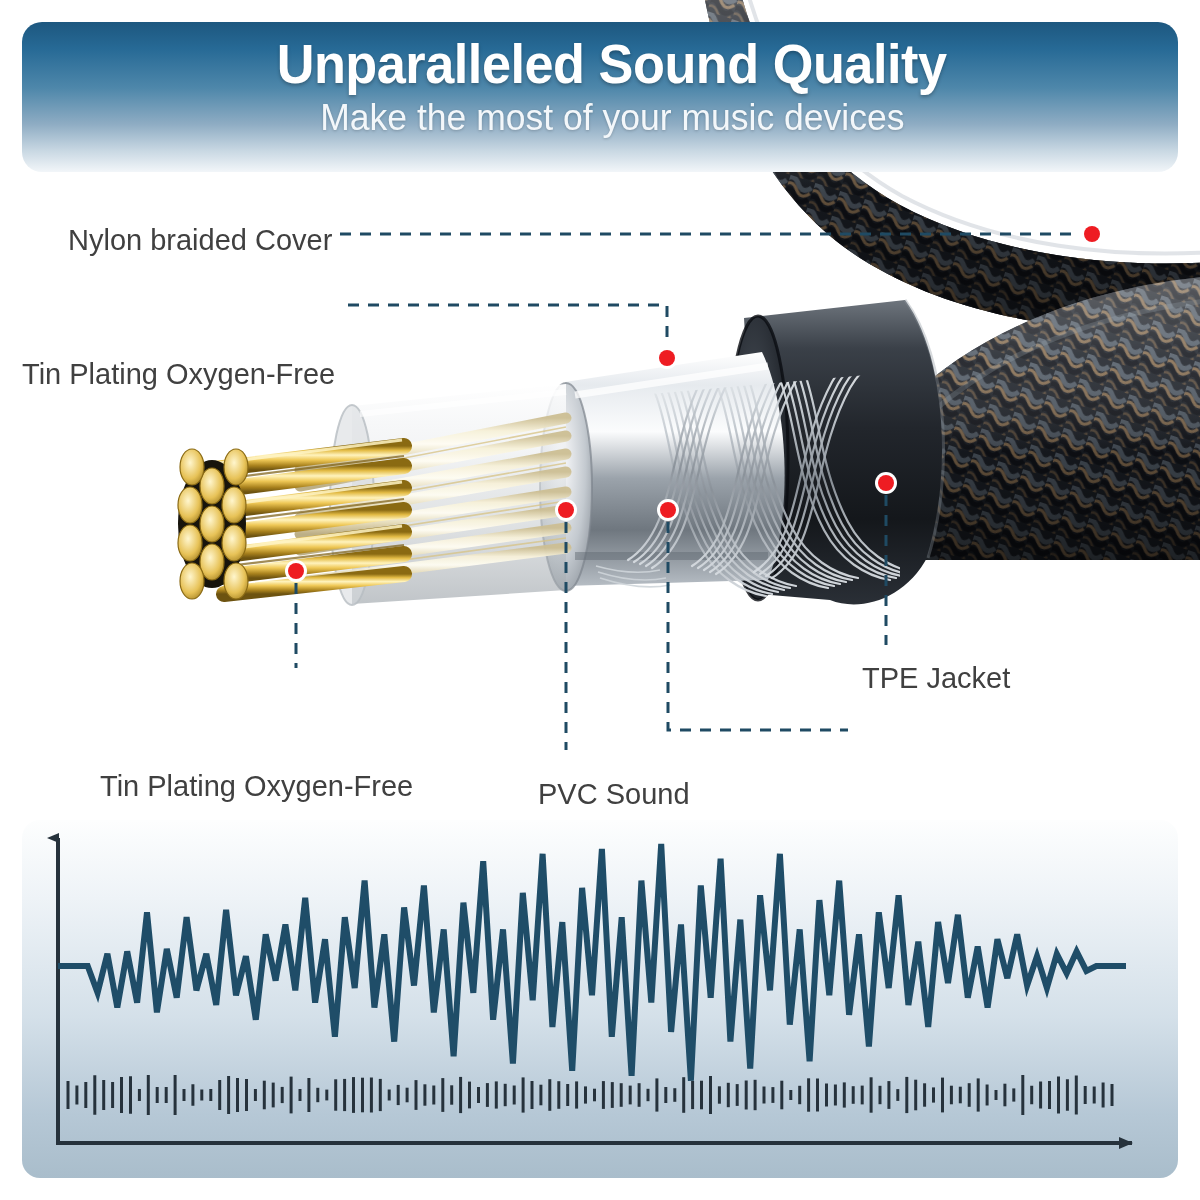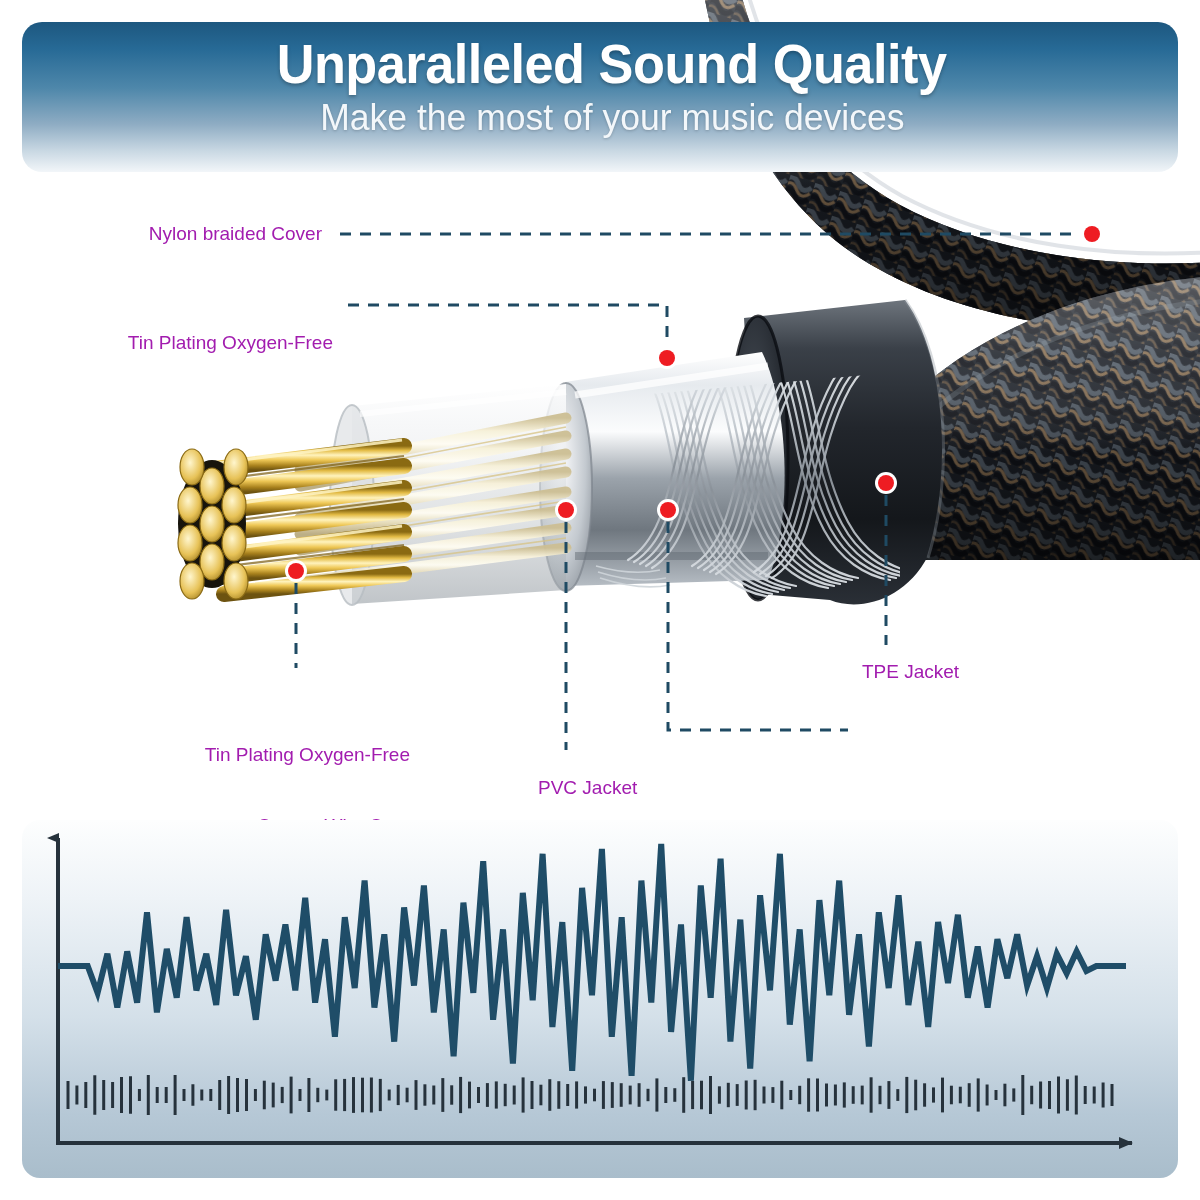--- a/index.html
+++ b/index.html
@@ -16,21 +16,21 @@
       display:flex;flex-direction:column;align-items:center;justify-content:flex-start;
       padding-top:14px;box-sizing:border-box;padding-left:24px;}
   #page-title{font-size:55px;font-weight:bold;color:#ffffff;letter-spacing:-0.5px;
       line-height:1.02;text-shadow:0 2px 4px rgba(0,0,0,.28);white-space:nowrap;
       transform:scaleX(.95);transform-origin:center;}
   #page-subtitle{font-size:37px;color:#f3f7fa;font-weight:400;line-height:1.1;
       margin-top:6px;white-space:nowrap;text-shadow:0 1px 3px rgba(0,0,0,.20);
       transform:scaleX(.96);transform-origin:center;}
 
   
-  .lbl{font-size:19px;color:#a21caf;line-height:1.25;white-space:pre;}
+  .lbl{font-size:29px;color:#404040;line-height:1.25;white-space:pre;}
   .lbl.r{text-align:right;}
   .lbl.l{text-align:right;}
 
   
   #chart-panel{left:22px;top:820px;width:1156px;height:358px;border-radius:18px;
      background:linear-gradient(180deg,#fdfefe 0%,#eef3f7 22%,#d4e0e9 55%,#b6c8d6 82%,#a9bdcb 100%);
      overflow:hidden;}
   svg{display:block;}
 </style>
 </head>
@@ -338,21 +338,21 @@
 
   <div class="abs lbl r" style="left:22px;top:283px;width:311px">
     <div>Tin Plating Oxygen-Free</div>
   </div>
 
   <div class="abs lbl r" style="left:100px;top:695px;width:310px">
     <div>Tin Plating Oxygen-Free</div>
     <div>Copper Wire Core</div>
   </div>
 
-  <div class="abs lbl l" style="left:538px;top:776px">PVC Jacket</div>
+  <div class="abs lbl l" style="left:538px;top:776px">PVC Sound</div>
 
 
   <div class="abs lbl l" style="left:862px;top:660px">TPE Jacket</div>
 
   <div class="abs" id="chart-panel">
     <svg width="1156" height="358" viewBox="0 0 1156 358">
       <defs>
         <marker id="arrUp" markerWidth="14" markerHeight="14" refX="5" refY="11" orient="auto" markerUnits="userSpaceOnUse">
           <path d="M5 0 L10 12 L0 12 Z" fill="#26323c"></path>
         </marker>

